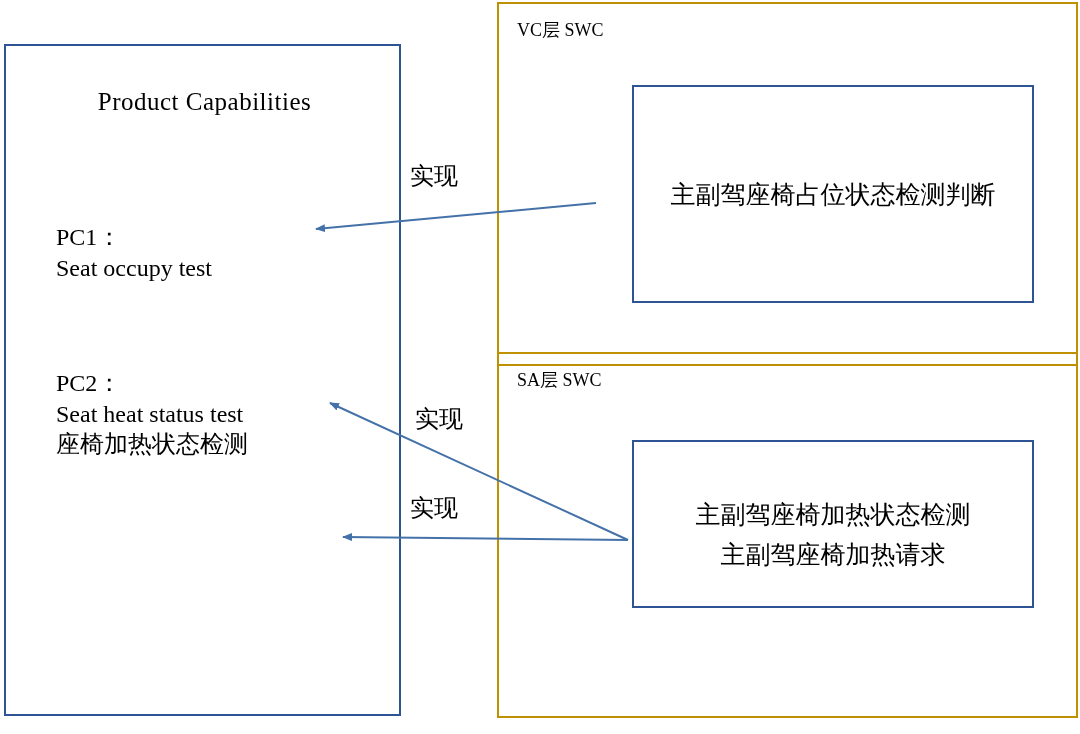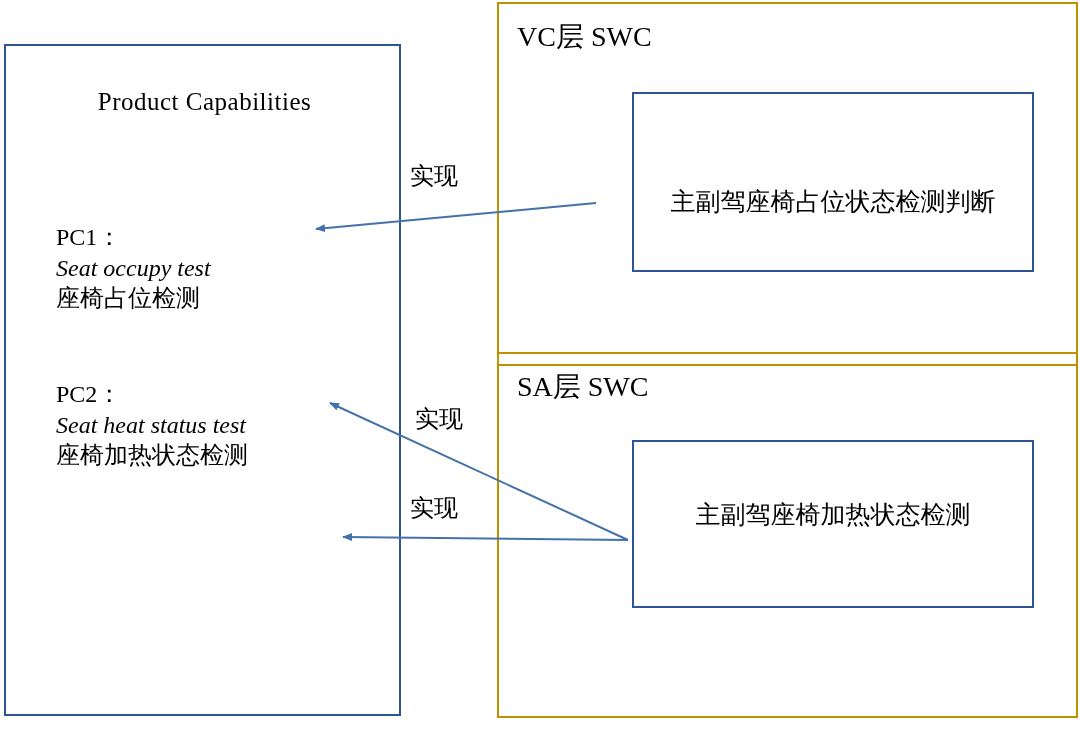--- a/index.html
+++ b/index.html
@@ -46,27 +46,26 @@
     left: 50px;
     font-size: 24px;
     line-height: 1.28;
     white-space: nowrap;
   }
   .pc-group .pc-id {
     display: block;
   }
   .pc-group .pc-en {
     display: block;
-    font-style: italic;
   }
   .pc-group .pc-cn {
     display: block;
   }
   #pc1 { top: 176px; }
-  #pc2 { top: 333px; }
+  #pc2 { top: 322px; }
   #pc3 { top: 458px; }
 
   
   #vc-panel {
     left: 497px;
     top: 2px;
     width: 581px;
     height: 364px;
     border: 2px solid #bf9000;
   }
@@ -74,28 +73,28 @@
     left: 497px;
     top: 352px;
     width: 581px;
     height: 366px;
     border: 2px solid #bf9000;
   }
   .panel-label {
     position: absolute;
     left: 18px;
     top: 14px;
-    font-size: 28px;
+    font-size: 18px;
     white-space: nowrap;
   }
   #vc-swc-box {
     left: 632px;
-    top: 92px;
+    top: 85px;
     width: 402px;
-    height: 180px;
+    height: 218px;
     border: 2px solid #2f5496;
   }
   #sa-swc-box {
     left: 632px;
     top: 440px;
     width: 402px;
     height: 168px;
     border: 2px solid #2f5496;
   }
   .swc-text {
@@ -132,21 +131,20 @@
 <body>
 
 <div id="canvas">
 
   <div class="box" id="pc-panel">
     <div id="pc-title">Product Capabilities</div>
 
     <div class="pc-group" id="pc1">
       <span class="pc-id">PC1：</span>
       <span class="pc-en">Seat occupy test</span>
-      <span class="pc-cn">座椅占位检测</span>
     </div>
 
     <div class="pc-group" id="pc2">
       <span class="pc-id">PC2：</span>
       <span class="pc-en">Seat heat status test</span>
       <span class="pc-cn">座椅加热状态检测</span>
     </div>
 
   </div>
 
@@ -155,20 +153,21 @@
   </div>
   <div class="box" id="vc-swc-box">
     <div class="swc-text" id="vc-swc-text">主副驾座椅占位状态检测判断</div>
   </div>
 
   <div class="box" id="sa-panel">
     <div class="panel-label">SA层 SWC</div>
   </div>
   <div class="box" id="sa-swc-box">
     <div class="swc-text" id="sa-swc-text-1" style="top:55px;">主副驾座椅加热状态检测</div>
+    <div class="swc-text" id="sa-swc-text-2" style="top:95px;">主副驾座椅加热请求</div>
   </div>
 
   <div class="arrow-label" id="label-real-1">实现</div>
   <div class="arrow-label" id="label-real-2">实现</div>
   <div class="arrow-label" id="label-real-3">实现</div>
 
   <svg id="arrows" viewBox="0 0 1080 734">
     <defs>
       <marker id="ah" markerWidth="10" markerHeight="8" refX="9" refY="4" orient="auto" markerUnits="userSpaceOnUse">
         <path d="M0,0 L10,4 L0,8 z" fill="#4472a8"></path>

